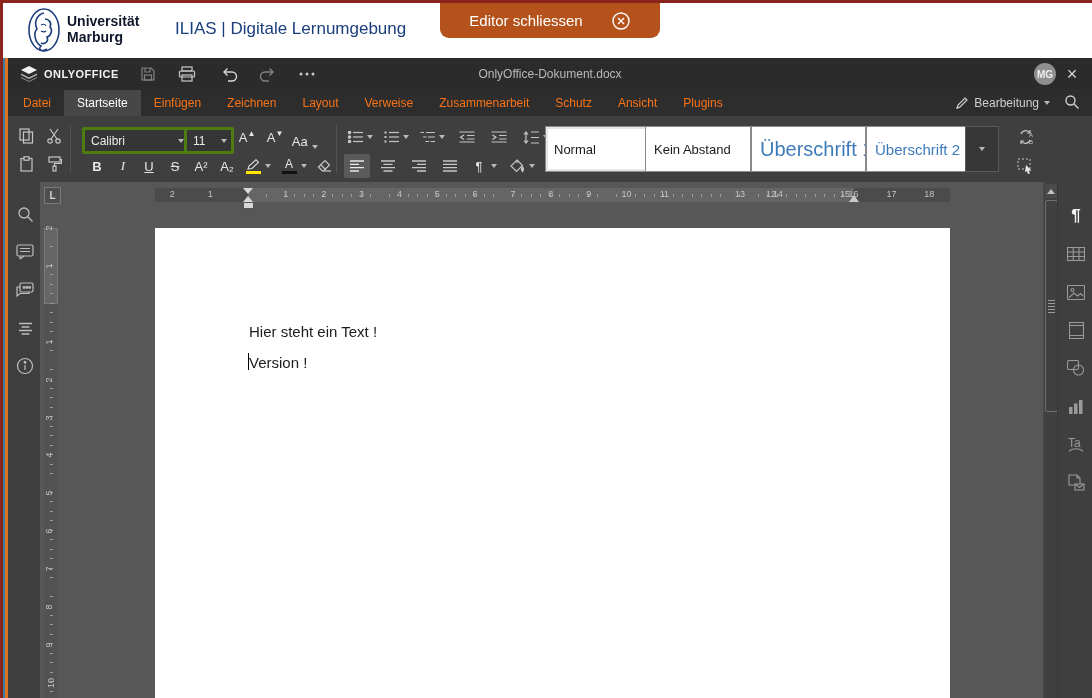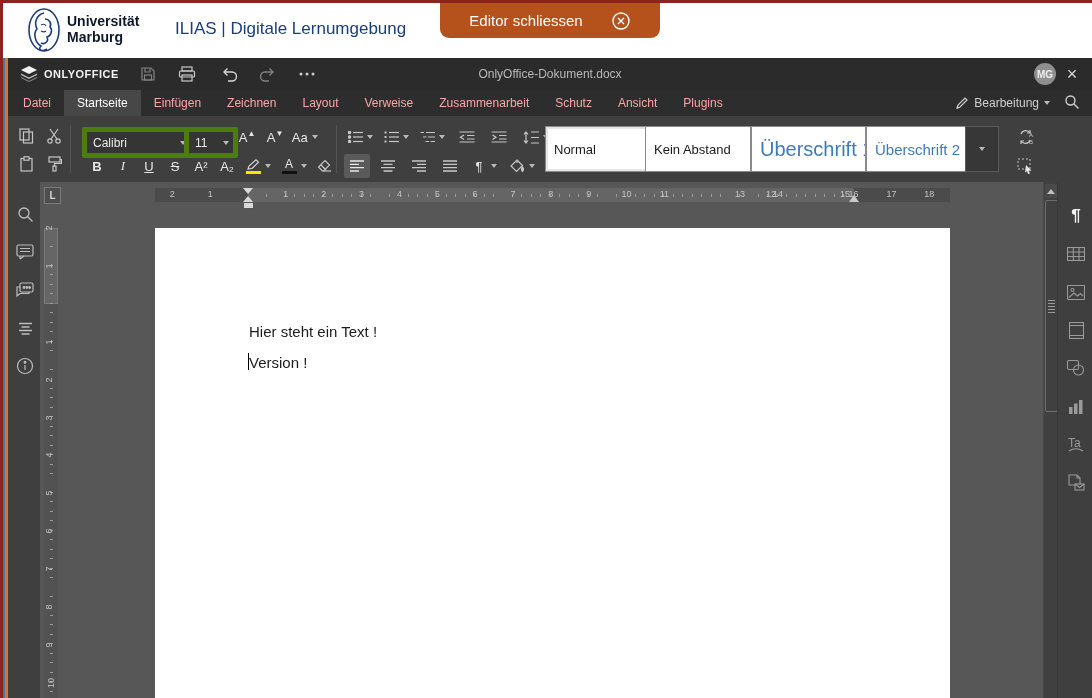--- a/index.html
+++ b/index.html
@@ -25,33 +25,33 @@
          color:#f2f2f2;font-size:11px;font-weight:bold;letter-spacing:.5px;}
   .hbtn{position:absolute;top:6px;width:22px;height:20px;display:flex;align-items:center;justify-content:center;border-radius:2px;}
   .doc-title{position:absolute;left:0;right:0;top:9px;text-align:center;font-size:12px;color:#b9b9b9;pointer-events:none;}
   .avatar{position:absolute;right:36px;top:5px;width:22px;height:22px;border-radius:50%;background:#8f8f8f;
           color:#efefef;font-size:10px;font-weight:bold;display:flex;align-items:center;justify-content:center;}
   .oo-close{position:absolute;right:8px;top:4px;width:24px;height:24px;color:#d9d9d9;font-size:18px;
             display:flex;align-items:center;justify-content:center;}
   
   .oo-tabs{position:absolute;left:0;top:32px;right:0;height:26px;background:#2d2d2d;display:flex;}
   #tabs-list{display:flex;height:100%;padding-left:2px;}
-  .tab{padding:0 13px;display:flex;align-items:center;font-size:12px;color:#fca5a5;cursor:pointer;}
+  .tab{padding:0 13px;display:flex;align-items:center;font-size:12px;color:#f97316;cursor:pointer;}
   .tab.active{background:#474747;color:#fff;}
   .mode-box{position:absolute;right:42px;top:0;height:26px;display:flex;align-items:center;gap:5px;color:#cfcfcf;font-size:12px;}
   .tabs-search{position:absolute;right:10px;top:4px;width:18px;height:18px;}
   
   .oo-toolbar{position:absolute;left:0;top:58px;right:0;height:66px;background:#3f3f3f;border-bottom:1px solid #2f2f2f;}
   .tsep{position:absolute;top:9px;height:48px;width:1px;background:#535353;}
   .tbtn{position:absolute;width:26px;height:24px;display:flex;align-items:center;justify-content:center;
         color:#dcdcdc;border-radius:2px;}
-  .tbtn.wide{width:34px;}
+  .tbtn.wide{width:34px;align-items:flex-end;}
   .tbtn.active{background:#5a5a5a;}
   .chev{width:0;height:0;border-left:3px solid transparent;border-right:3px solid transparent;border-top:4px solid #b9b9b9;}
-  .combo{position:absolute;height:21px;background:#353535;border:5px solid #4d7c0f;border-radius:2px;
+  .combo{position:absolute;height:21px;background:#353535;border:3px solid #4d7c0f;border-radius:2px;
          display:flex;align-items:center;color:#eaeaea;font-size:12px;padding:0 4px 0 6px;justify-content:space-between;}
   .letterbtn{font-size:13px;color:#e6e6e6;}
   .ultag{display:inline-block;width:15px;height:3px;margin-top:1px;}
   
   .gallery-item{position:absolute;top:10px;height:44px;background:#fff;border:1px solid #8a8a8a;
       display:flex;align-items:center;padding-left:8px;overflow:hidden;white-space:nowrap;cursor:pointer;}
   .gallery-item.sel{outline:2px solid #e6e6e6;outline-offset:-3px;}
   .g0{font-size:13px;color:#1a1a1a;margin-left:8px;}
   .g1{font-size:13px;color:#1a1a1a;}
   .g2{font-size:20px;color:#3e7bbb;}

